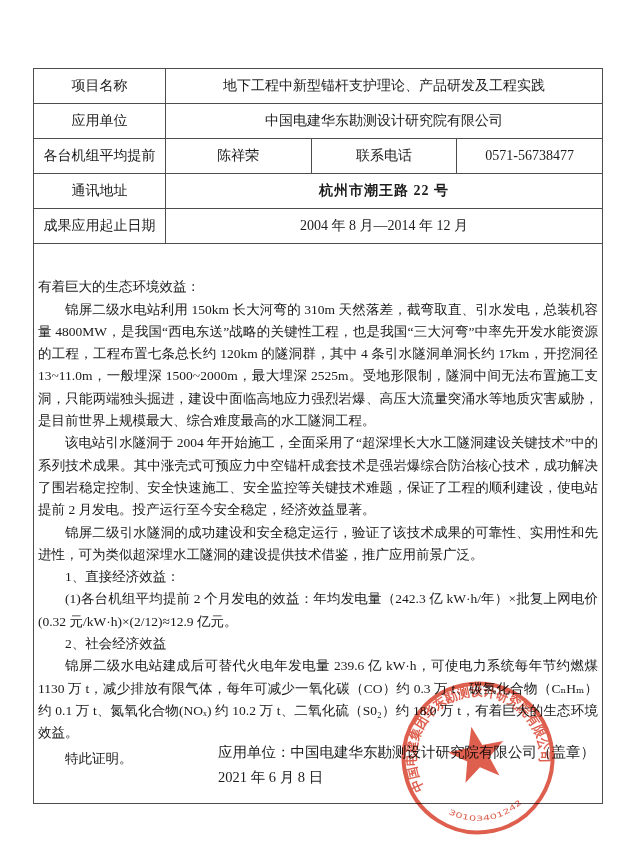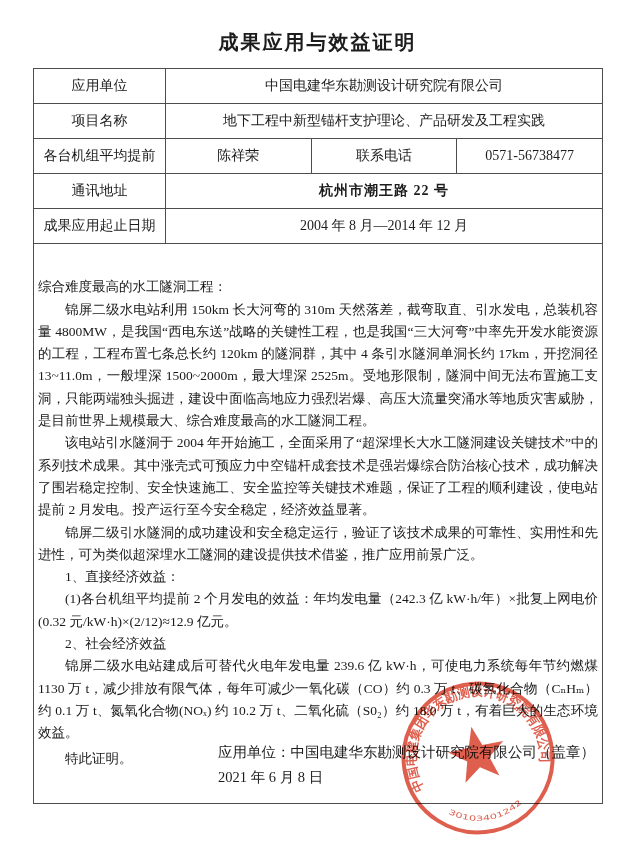--- a/index.html
+++ b/index.html
@@ -73,49 +73,48 @@
     opacity: 0.85;
     mix-blend-mode: multiply;
     pointer-events: none;
   }
 </style>
 </head>
 <body>
 
 <div class="page">
 
-  <div class="doc-title">成果应用与效益证明</div>
 
   <table class="info-table">
     <tbody>
         <tr class="info-row">
+      <td class="c1">项目名称</td>
+      <td colspan="3">地下工程中新型锚杆支护理论、产品研发及工程实践</td>
+    </tr>
+    <tr class="info-row">
       <td class="c1">应用单位</td>
       <td colspan="3">中国电建华东勘测设计研究院有限公司</td>
-    </tr>
-    <tr class="info-row">
-      <td class="c1">项目名称</td>
-      <td colspan="3">地下工程中新型锚杆支护理论、产品研发及工程实践</td>
     </tr>
     <tr class="info-row">
       <td class="c1">各台机组平均提前</td>
       <td class="c2">陈祥荣</td>
       <td class="c3">联系电话</td>
       <td class="c4">0571-56738477</td>
     </tr>
     <tr class="info-row">
       <td class="c1">通讯地址</td>
       <td colspan="3" class="bold-val">杭州市潮王路 22 号</td>
     </tr>
     <tr class="info-row">
       <td class="c1">成果应用起止日期</td>
       <td colspan="3">2004 年 8 月—2014 年 12 月</td>
     </tr>
     <tr>
       <td colspan="4" class="body-cell">
-        <p class="section-heading">综合难度最高的水工隧洞工程：</p>
+        <p class="section-heading">有着巨大的生态环境效益：</p>
         <p>锦屏二级水电站利用 150km 长大河弯的 310m 天然落差，截弯取直、引水发电，总装机容量 4800MW，是我国“西电东送”战略的关键性工程，也是我国“三大河弯”中率先开发水能资源的工程，工程布置七条总长约 120km 的隧洞群，其中 4 条引水隧洞单洞长约 17km，开挖洞径 13~11.0m，一般埋深 1500~2000m，最大埋深 2525m。受地形限制，隧洞中间无法布置施工支洞，只能两端独头掘进，建设中面临高地应力强烈岩爆、高压大流量突涌水等地质灾害威胁，是目前世界上规模最大、综合难度最高的水工隧洞工程。</p>
         <p>该电站引水隧洞于 2004 年开始施工，全面采用了“超深埋长大水工隧洞建设关键技术”中的系列技术成果。其中涨壳式可预应力中空锚杆成套技术是强岩爆综合防治核心技术，成功解决了围岩稳定控制、安全快速施工、安全监控等关键技术难题，保证了工程的顺利建设，使电站提前 2 月发电。投产运行至今安全稳定，经济效益显著。</p>
         <p>锦屏二级引水隧洞的成功建设和安全稳定运行，验证了该技术成果的可靠性、实用性和先进性，可为类似超深埋水工隧洞的建设提供技术借鉴，推广应用前景广泛。</p>
         <p>1、直接经济效益：</p>
         <p>(1)各台机组平均提前 2 个月发电的效益：年均发电量（242.3 亿 kW·h/年）×批复上网电价(0.32 元/kW·h)×(2/12)≈12.9 亿元。</p>
         <p>2、社会经济效益</p>
         <p>锦屏二级水电站建成后可替代火电年发电量 239.6 亿 kW·h，可使电力系统每年节约燃煤 1130 万 t，减少排放有限气体，每年可减少一氧化碳（CO）约 0.3 万 t、碳氢化合物（CₙHₘ）约 0.1 万 t、氮氧化合物(NOₓ) 约 10.2 万 t、二氧化硫（S0₂）约 18.0 万 t，有着巨大的生态环境效益。</p>
         <p class="closing">特此证明。</p>
 
         <div class="signature-block">

